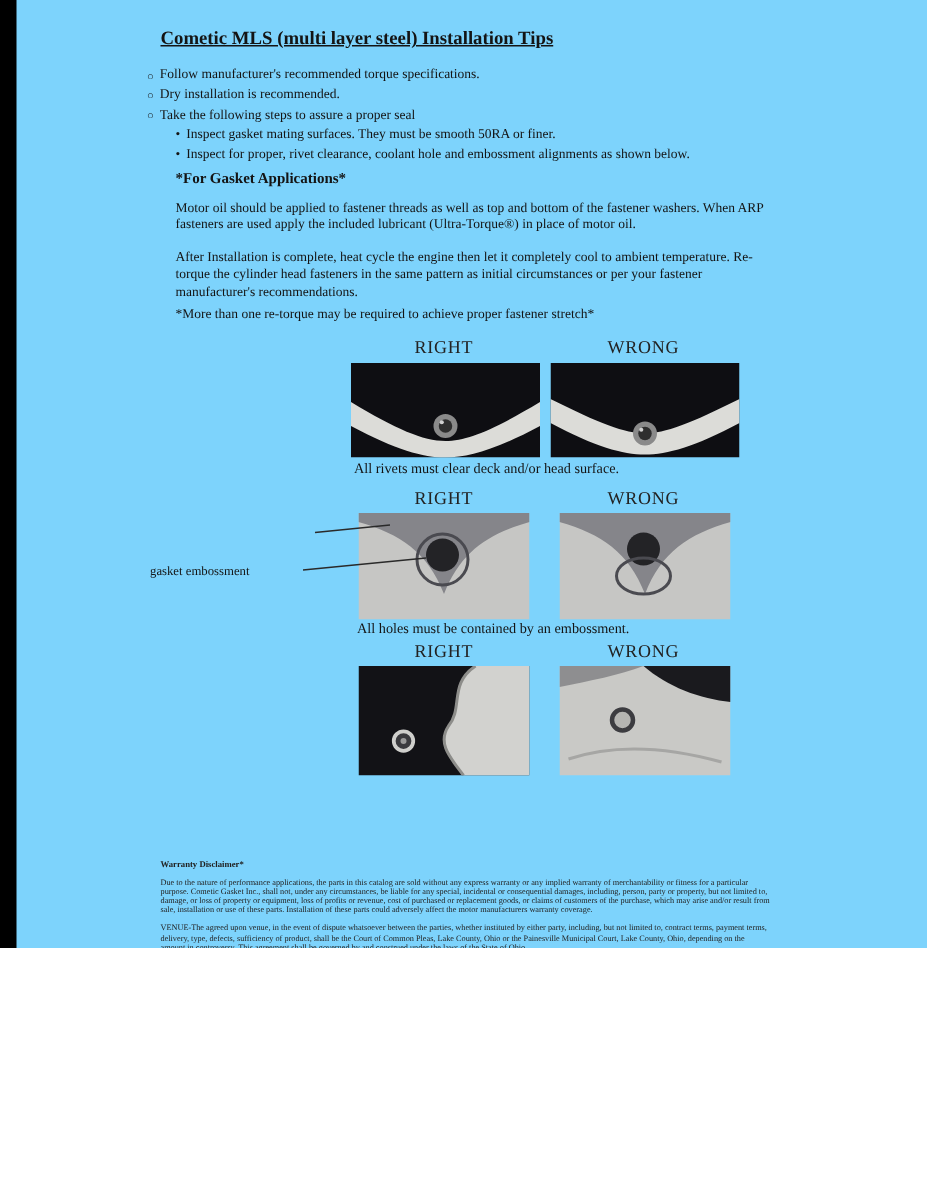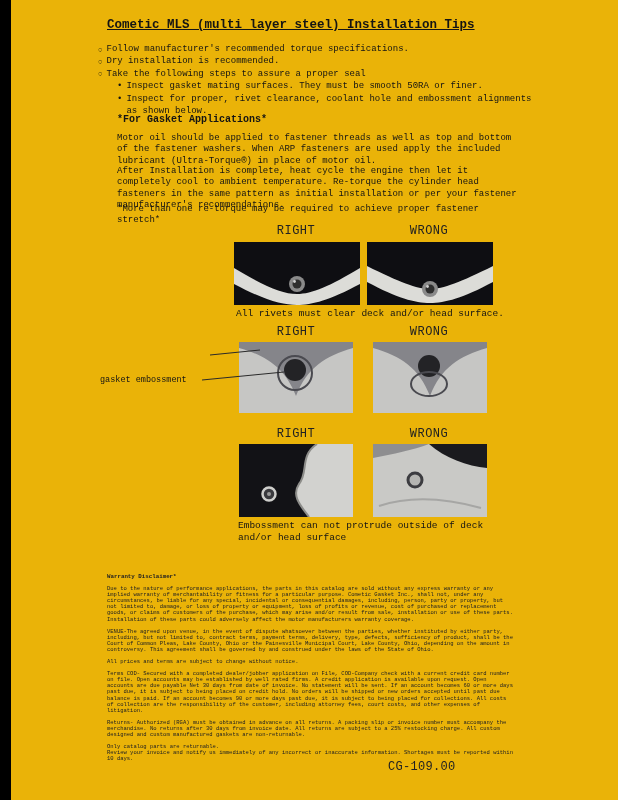--- a/index.html
+++ b/index.html
@@ -1,17 +1,17 @@
 <!DOCTYPE html>
 <html><head>
 <meta charset="utf-8">
 <style>
   html,body{margin:0;padding:0;background:#ffffff;}
-  .page{position:relative;width:618px;height:800px;background:#eab308;
-        font-family:Liberation Mono, monospace;color:#141414;overflow:hidden;}
+  .page{position:relative;width:618px;height:632px;background:#7dd3fc;
+        font-family:Liberation Serif, serif;color:#141414;overflow:hidden;}
   .leftbar{position:absolute;left:0;top:0;width:11px;height:100%;background:#000;}
 
   .title{position:absolute;left:107px;top:18px;margin:0;font-size:12.5px;font-weight:700;
          text-decoration:underline;white-space:nowrap;}
 
   .bullets{position:absolute;left:98px;top:43px;width:440px;font-size:9px;line-height:12.4px;}
   .b{display:flex;align-items:flex-start;}
   .mk{flex:0 0 auto;margin-right:4px;}
   .mk-o::before{content:"○";font-size:7.5px;position:relative;top:0.5px;}
   .mk-d::before{content:"•";font-size:9px;}
@@ -77,21 +77,21 @@
       <span>Inspect gasket mating surfaces.  They must be smooth 50RA or finer.</span>
     </div>
     <div class="b sub">
       <span class="mk mk-d"></span>
       <span>Inspect for proper, rivet clearance, coolant hole and embossment alignments as shown below.</span>
     </div>
   </div>
 
   <h2 class="diesel-h">*For Gasket Applications*</h2>
   <p class="para p1">Motor oil should be applied to fastener threads as well as top and bottom of the fastener washers. When ARP fasteners are used apply the included lubricant (Ultra-Torque®) in place of motor oil.</p>
-  <p class="para p2">After Installation is complete, heat cycle the engine then let it completely cool to ambient temperature. Re-torque the cylinder head fasteners in the same pattern as initial installation or per your fastener manufacturer's recommendations.</p>
+  <p class="para p2">After Installation is complete, heat cycle the engine then let it completely cool to ambient temperature. Re-torque the cylinder head fasteners in the same pattern as initial circumstances or per your fastener manufacturer's recommendations.</p>
   <p class="para p3">*More than one re-torque may be required to achieve proper fastener stretch*</p>
 
   <span class="dlabel l-r1-right">RIGHT</span>
   <span class="dlabel l-r1-wrong">WRONG</span>
 
   <svg class="photo ph-r1l" viewBox="0 0 126 63">
     <rect width="126" height="63" fill="#0e0e12"></rect>
     <path d="M0,26 C30,44 48,52 63,52 C78,52 96,44 126,26 L126,42 C96,58 78,63 63,63 C48,63 30,58 0,42 Z" fill="#dcdcd8"></path>
     <circle cx="63" cy="42" r="8" fill="#8a8a8a"></circle>
     <circle cx="63" cy="42" r="4.5" fill="#2e2e2e"></circle>
@@ -124,43 +124,40 @@
     <path d="M0,0 H114 V6 C86,14 68,26 57,54 C46,26 28,14 0,6 Z" fill="#85858a"></path>
     <circle cx="56" cy="24" r="11" fill="#232326"></circle>
     <ellipse cx="56" cy="42" rx="18" ry="12" fill="none" stroke="#4a4a50" stroke-width="2"></ellipse>
   </svg>
 
   <svg class="annlines" viewBox="0 0 92 48">
     <line x1="12" y1="16" x2="62" y2="11" stroke="#2a2a2a" stroke-width="1"></line>
     <line x1="4" y1="41" x2="86" y2="33" stroke="#2a2a2a" stroke-width="1"></line>
   </svg>
 
+  <p class="cap cap2">All holes must be contained by an embossment.</p>
 
   <span class="dlabel l-r3-right">RIGHT</span>
   <span class="dlabel l-r3-wrong">WRONG</span>
 
   <svg class="photo ph-r3l" viewBox="0 0 114 73">
     <rect width="114" height="73" fill="#121216"></rect>
     <path d="M78,0 C60,12 70,28 60,40 C52,52 62,62 70,73 L114,73 L114,0 Z" fill="#d2d2cf"></path>
     <path d="M78,0 C60,12 70,28 60,40 C52,52 62,62 70,73" fill="none" stroke="#8d8d8a" stroke-width="2"></path>
     <circle cx="30" cy="50" r="6.5" fill="#3a3a3e" stroke="#cfcfcc" stroke-width="2.5"></circle>
     <circle cx="30" cy="50" r="2" fill="#9a9a9a"></circle>
   </svg>
   <svg class="photo ph-r3r" viewBox="0 0 114 73">
     <rect width="114" height="73" fill="#c9c9c6"></rect>
     <path d="M56,0 C72,14 94,22 114,24 L114,0 Z" fill="#1a1a1e"></path>
     <path d="M0,14 C20,10 40,6 56,0 L0,0 Z" fill="#8e8e90"></path>
     <circle cx="42" cy="36" r="7" fill="#b5b5b2" stroke="#3c3c40" stroke-width="3"></circle>
     <path d="M6,62 C36,52 72,54 108,64" fill="none" stroke="#a6a6a4" stroke-width="2"></path>
   </svg>
 
-  <p class="cap cap3">
-    <span>Embossment can not protrude outside of deck</span><br>
-    <span>and/or head surface</span>
-  </p>
 
   <div class="legal">
     <p class="lg-h">Warranty Disclaimer*</p>
     <p>Due to the nature of performance applications, the parts in this catalog are sold without any express warranty or any implied warranty of merchantability or fitness for a particular purpose.  Cometic Gasket Inc., shall not, under any circumstances, be liable for any special, incidental or consequential damages, including, person, party or property, but not limited to, damage, or loss of property or equipment, loss of profits or revenue, cost of purchased or replacement goods, or claims of customers of the purchase, which may arise and/or result from sale, installation or use of these parts.  Installation of these parts could adversely affect the motor manufacturers warranty coverage.</p>
     <p>VENUE-The agreed upon venue, in the event of dispute whatsoever between the parties, whether instituted by either party, including, but not limited to, contract terms, payment terms, delivery, type, defects, sufficiency of product, shall be the Court of Common Pleas, Lake County, Ohio or the Painesville Municipal Court, Lake County, Ohio, depending on the amount in controversy.  This agreement shall be governed by and construed under the laws of the State of Ohio.</p>
     <p>All prices and terms are subject to change without notice.</p>
     <p>Terms COD- Secured with a completed dealer/jobber application on File, COD-Company check with a current credit card number on file.  Open accounts may be established by well rated firms.  A credit application is available upon request.  Open accounts are due payable Net 30 days from date of invoice.  No statement will be sent.  If an account becomes 60 or more days past due, it is subject to being placed on credit hold.  No orders will be shipped or new orders accepted until past due balance is paid.  If an account becomes 90 or more days past due, it is subject to being placed for collections.  All costs of collection are the responsibility of the customer, including attorney fees, court costs, and other expenses of litigation.</p>
     <p>Returns- Authorized (RGA) must be obtained in advance on all returns.  A packing slip or invoice number must accompany the merchandise.  No returns after 30 days from invoice date.  All returns are subject to a 25% restocking charge.  All custom designed and custom manufactured gaskets are non-returnable.</p>
     <p class="tight">Only catalog parts are returnable.</p>
     <p>Review your invoice and notify us immediately of any incorrect or inaccurate information.  Shortages must be reported within 10 days.</p>

